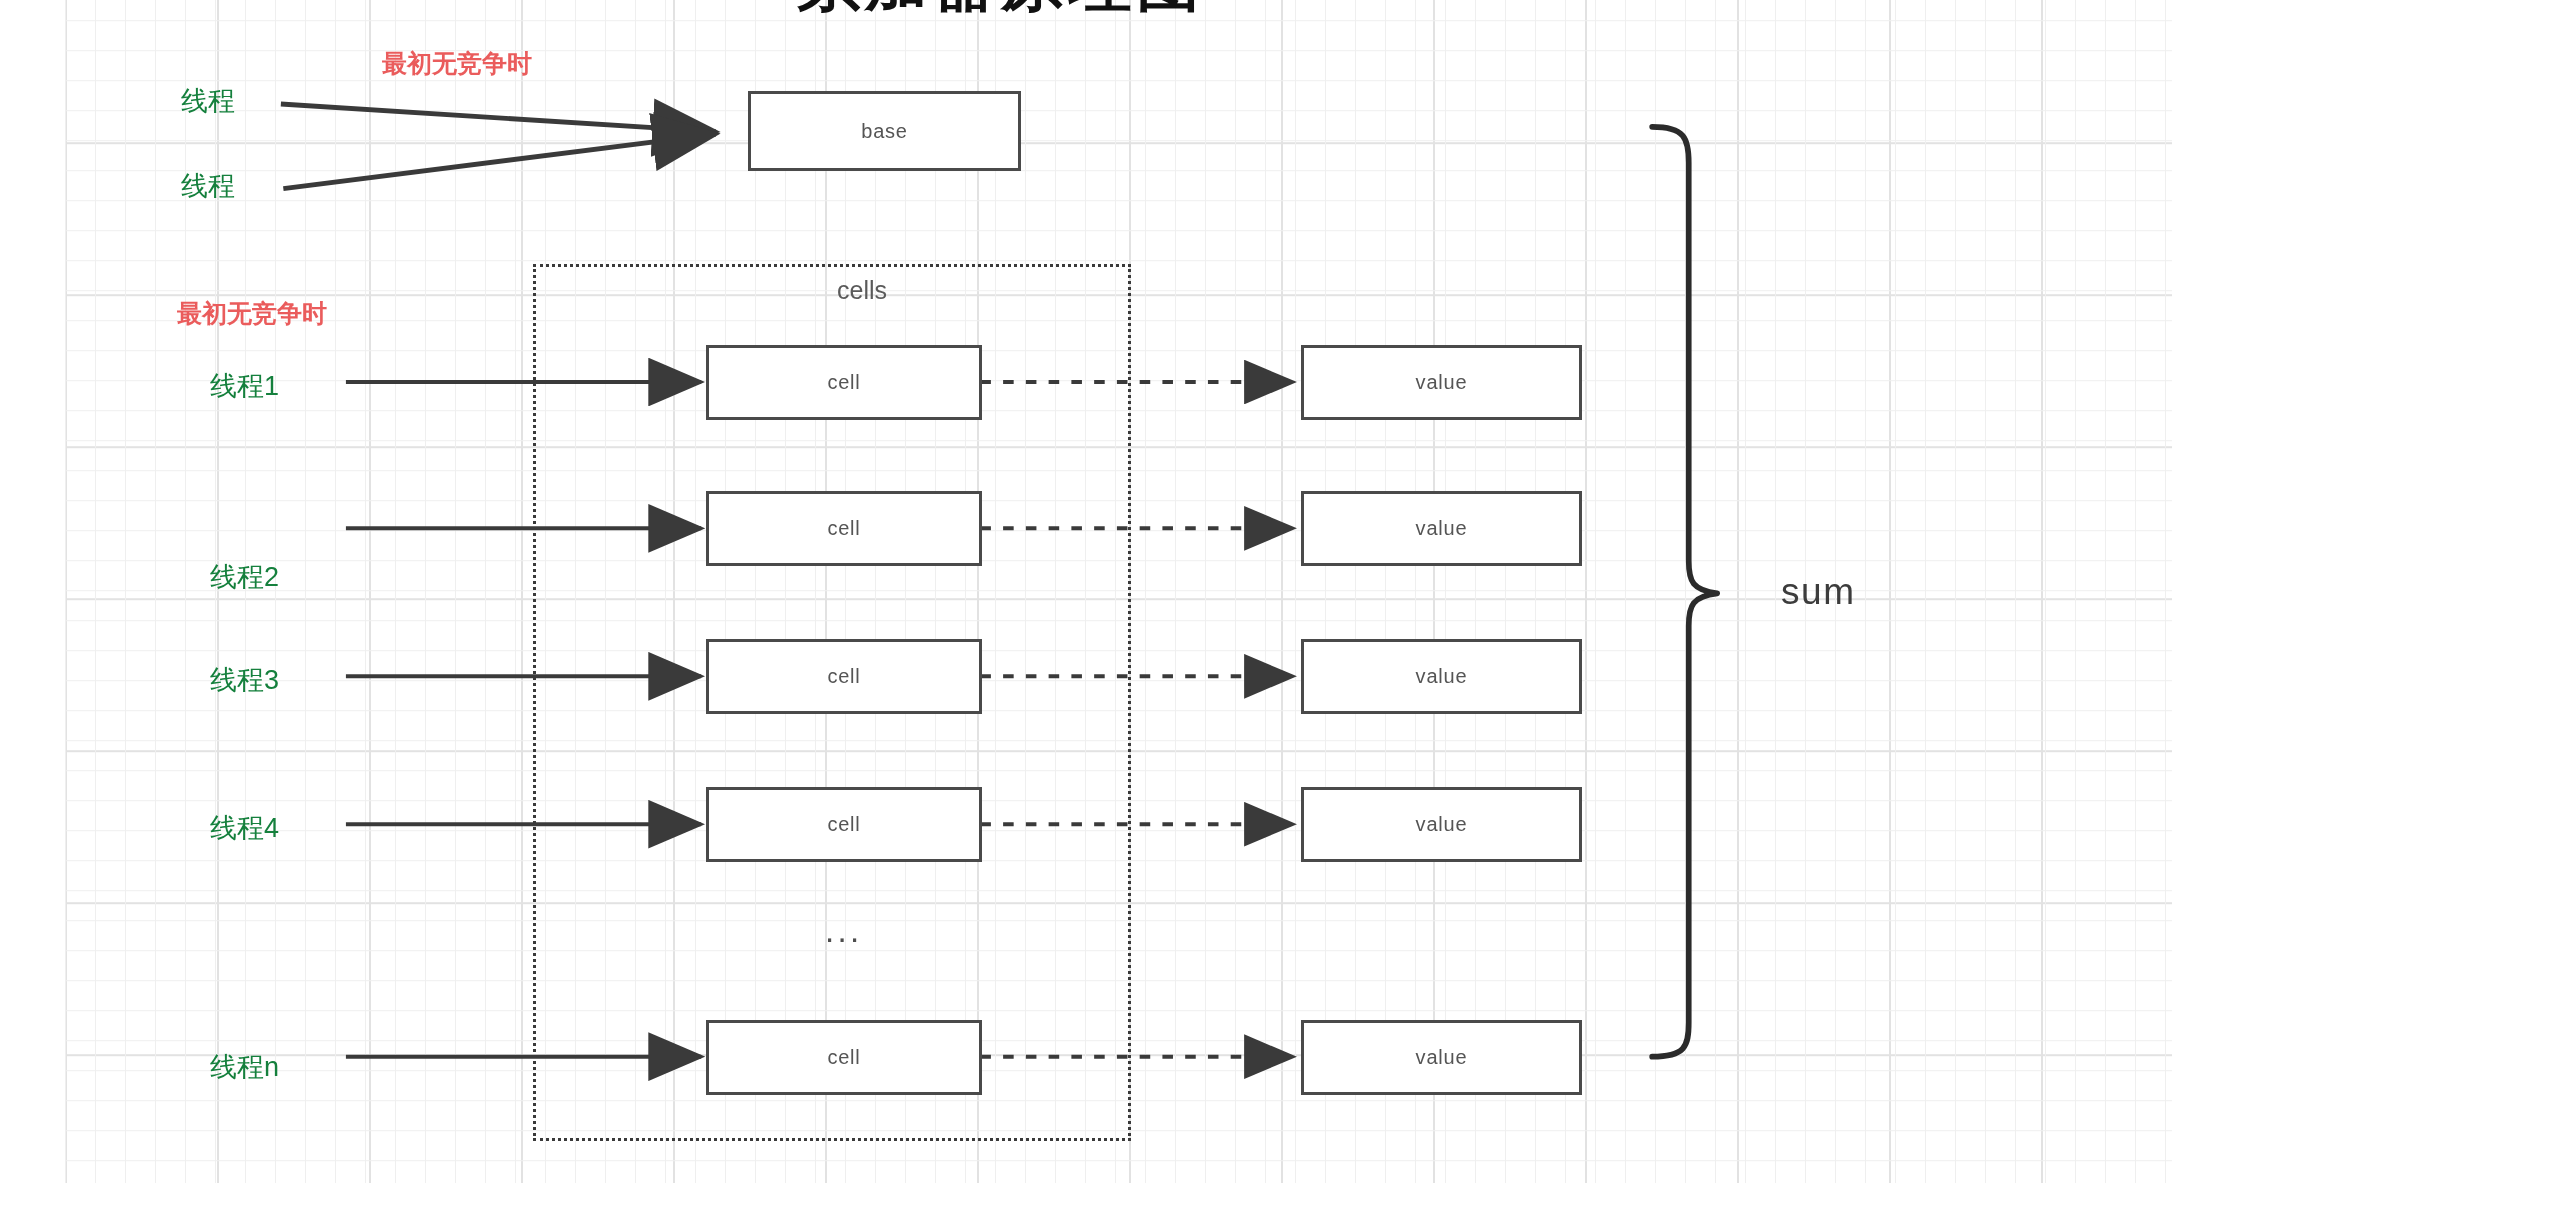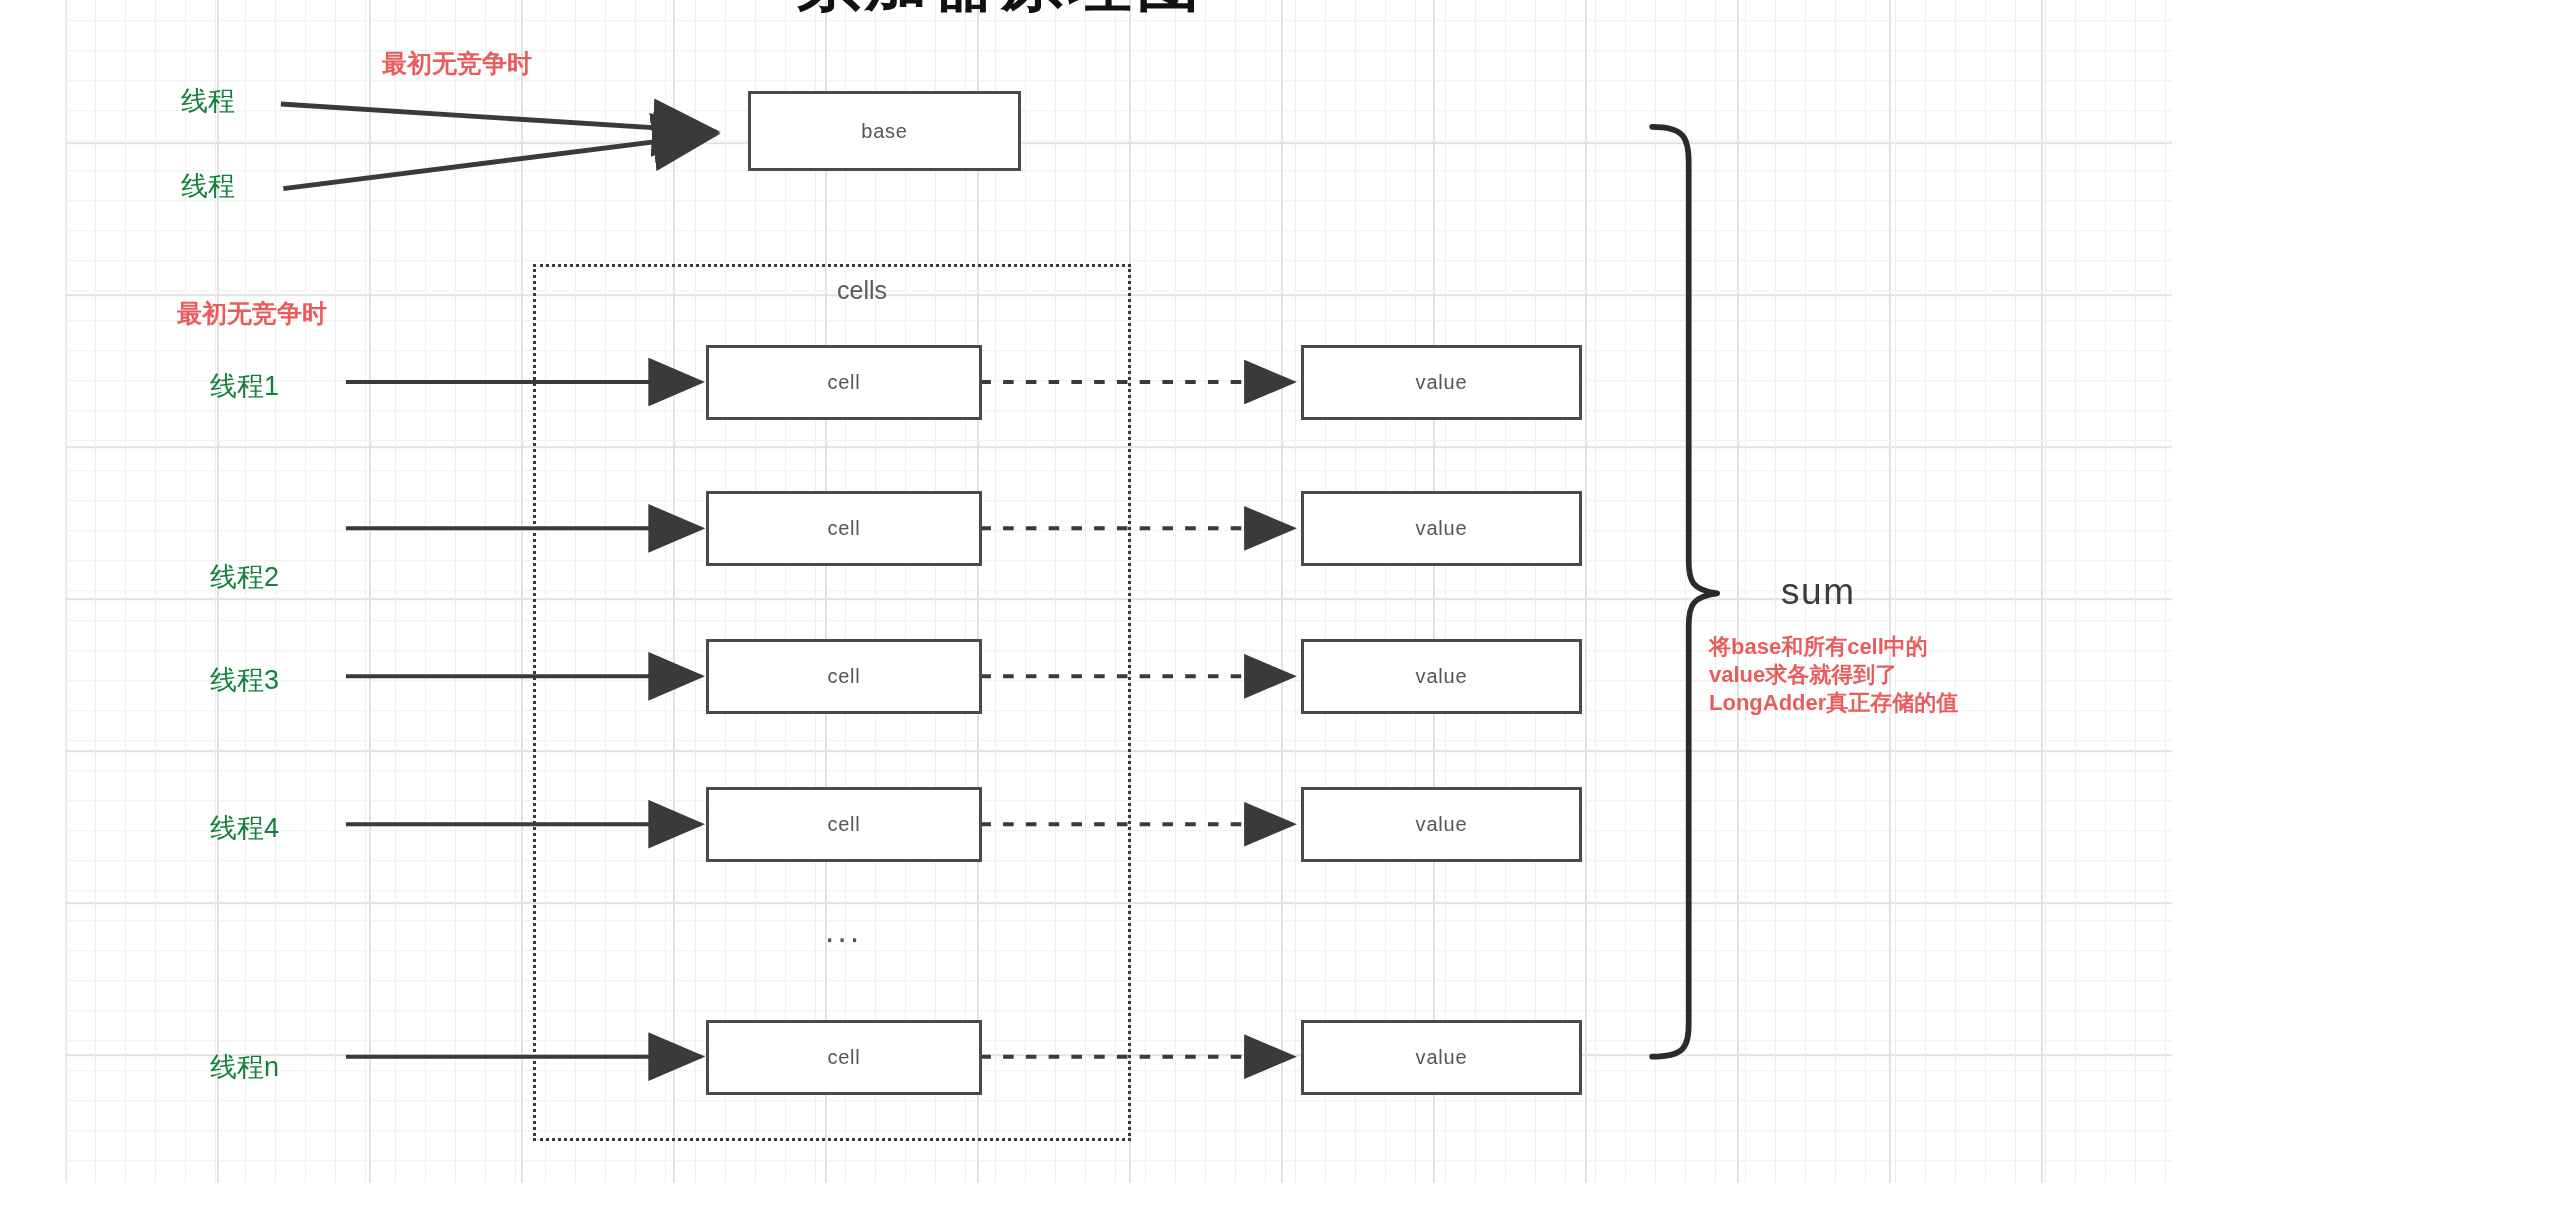--- a/index.html
+++ b/index.html
@@ -209,18 +209,15 @@
   <div class="node-box" style="left:1301px; top:787px; width:281px; height:75px;">value</div>
 
   <div class="ellipsis-label" style="left:825px; top:912px;">...</div>
 
   <div class="label-cn" style="left:210px; top:1042px;margin-top:7px;">线程n</div>
   <div class="node-box" style="left:706px; top:1020px; width:276px; height:75px;">cell</div>
   <div class="node-box" style="left:1301px; top:1020px; width:281px; height:75px;">value</div>
 
   <div class="sum-label" style="left:1781px; top:571px;">sum</div>
 
-  <div class="red-note" style="left:1709px; top:633px;">将base和所有cell中的
-value求各就得到了
-LongAdder真正存储的值</div>
 
 </div>
 
 
 </body></html>

